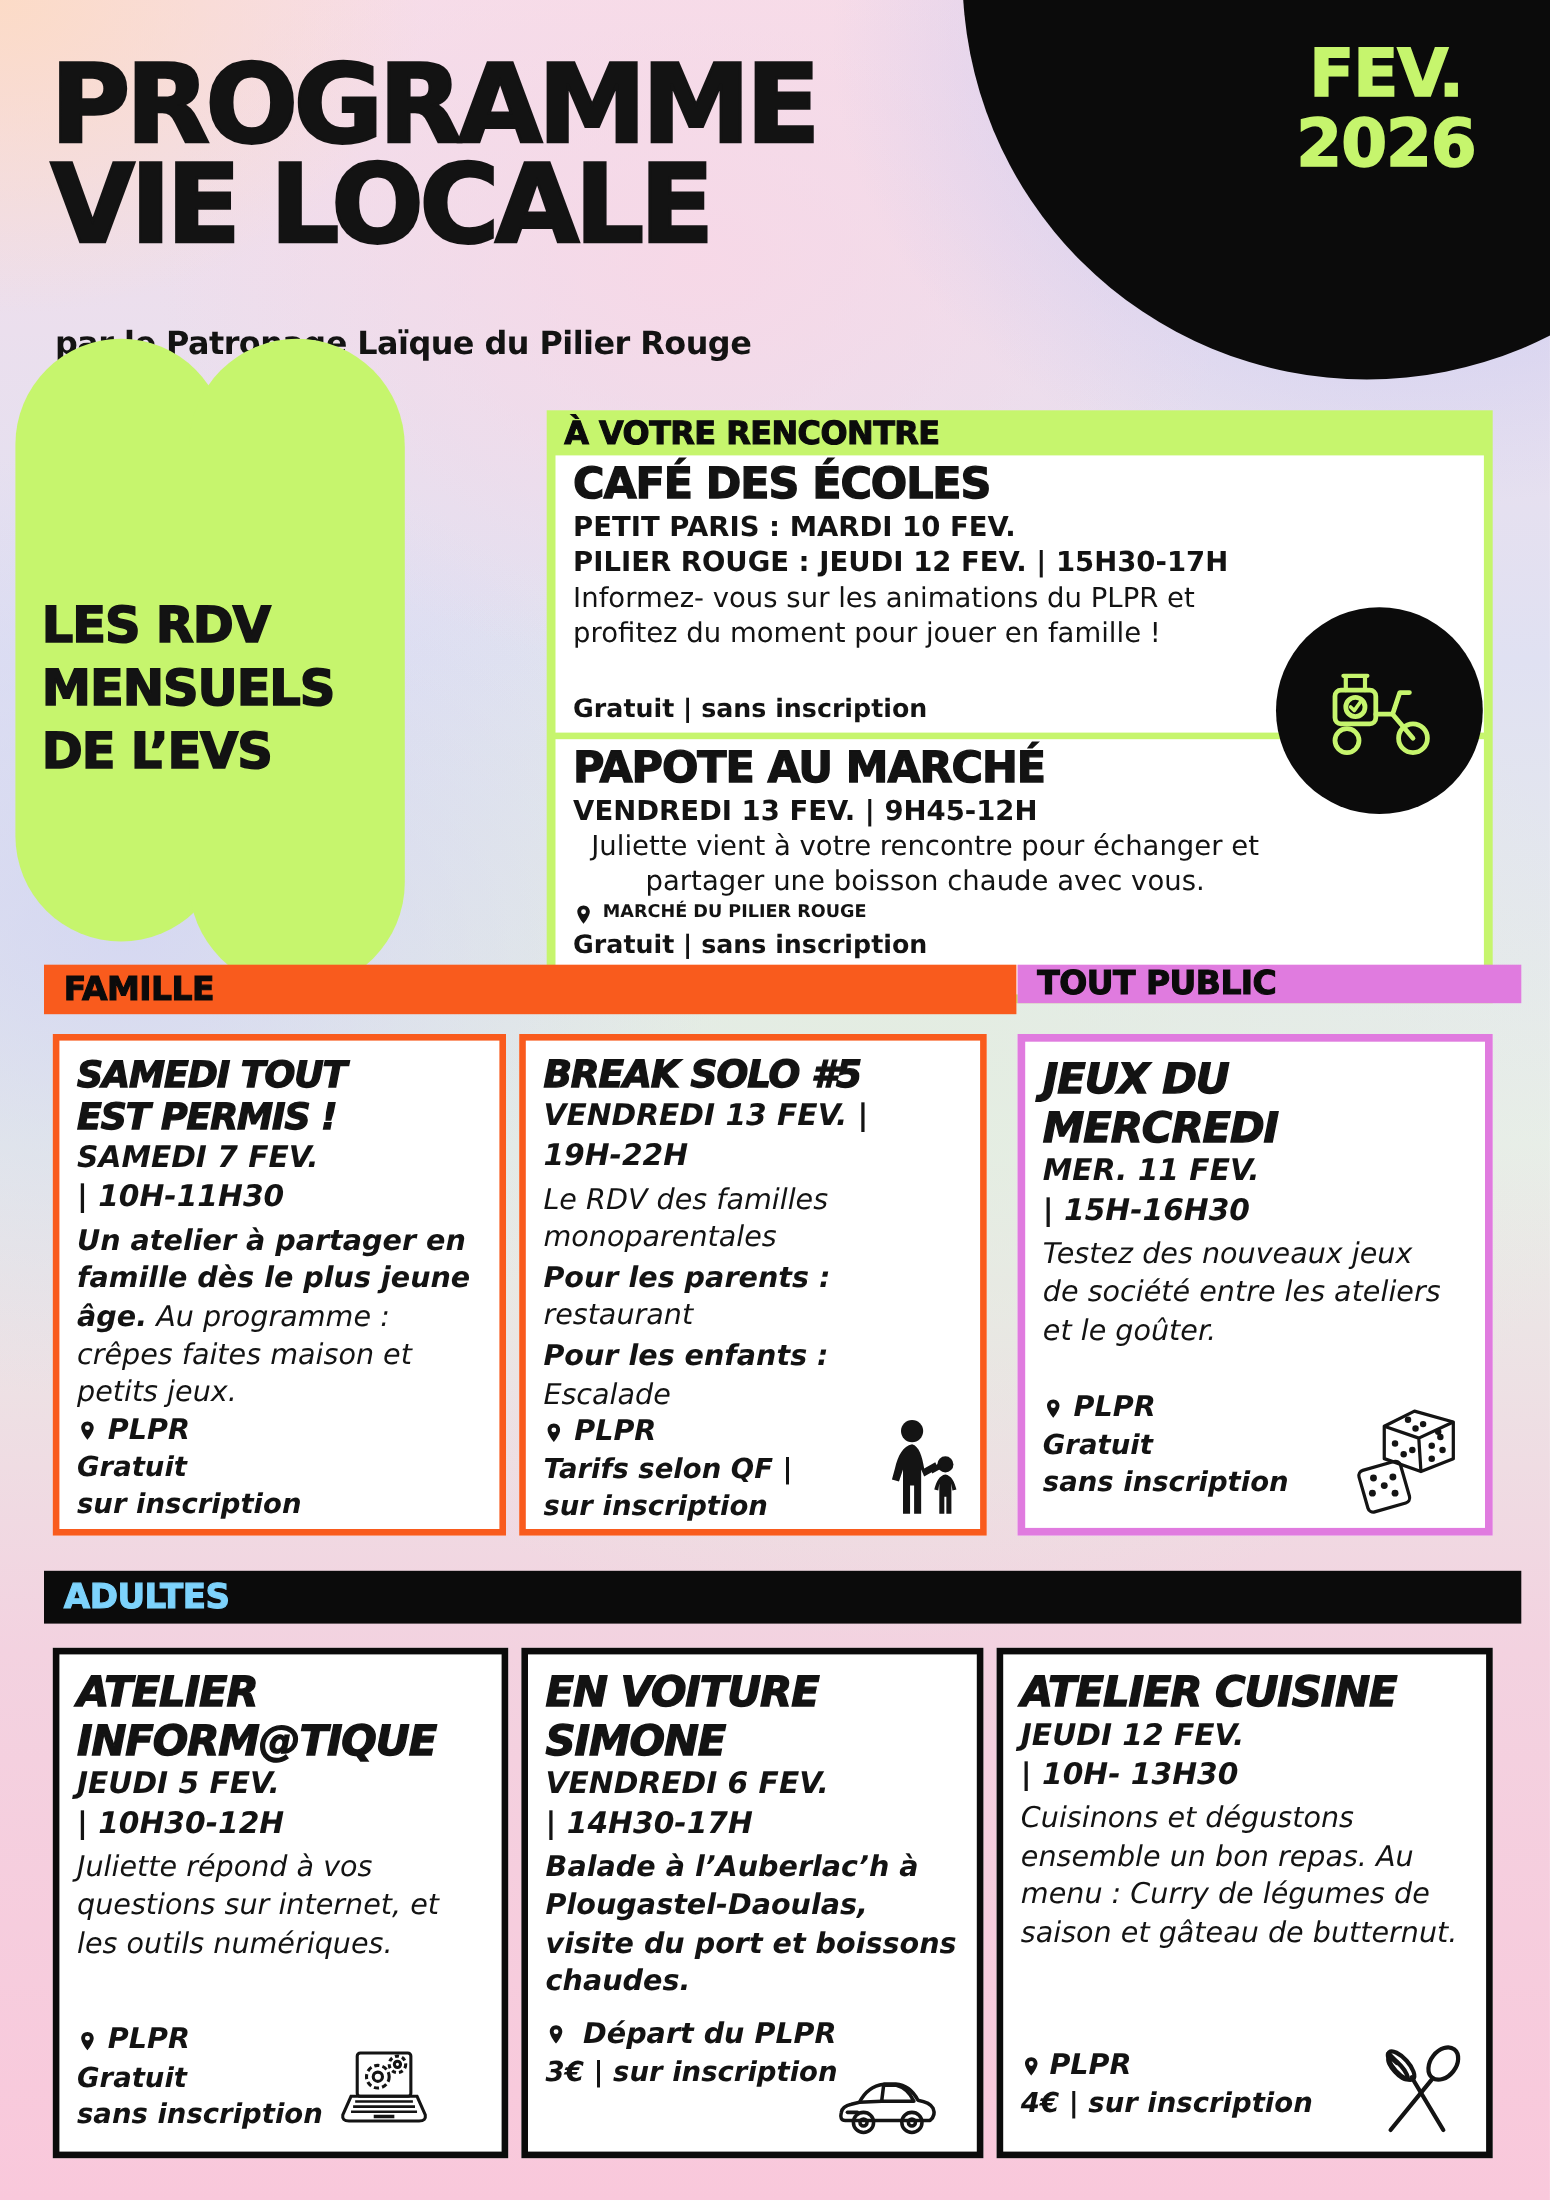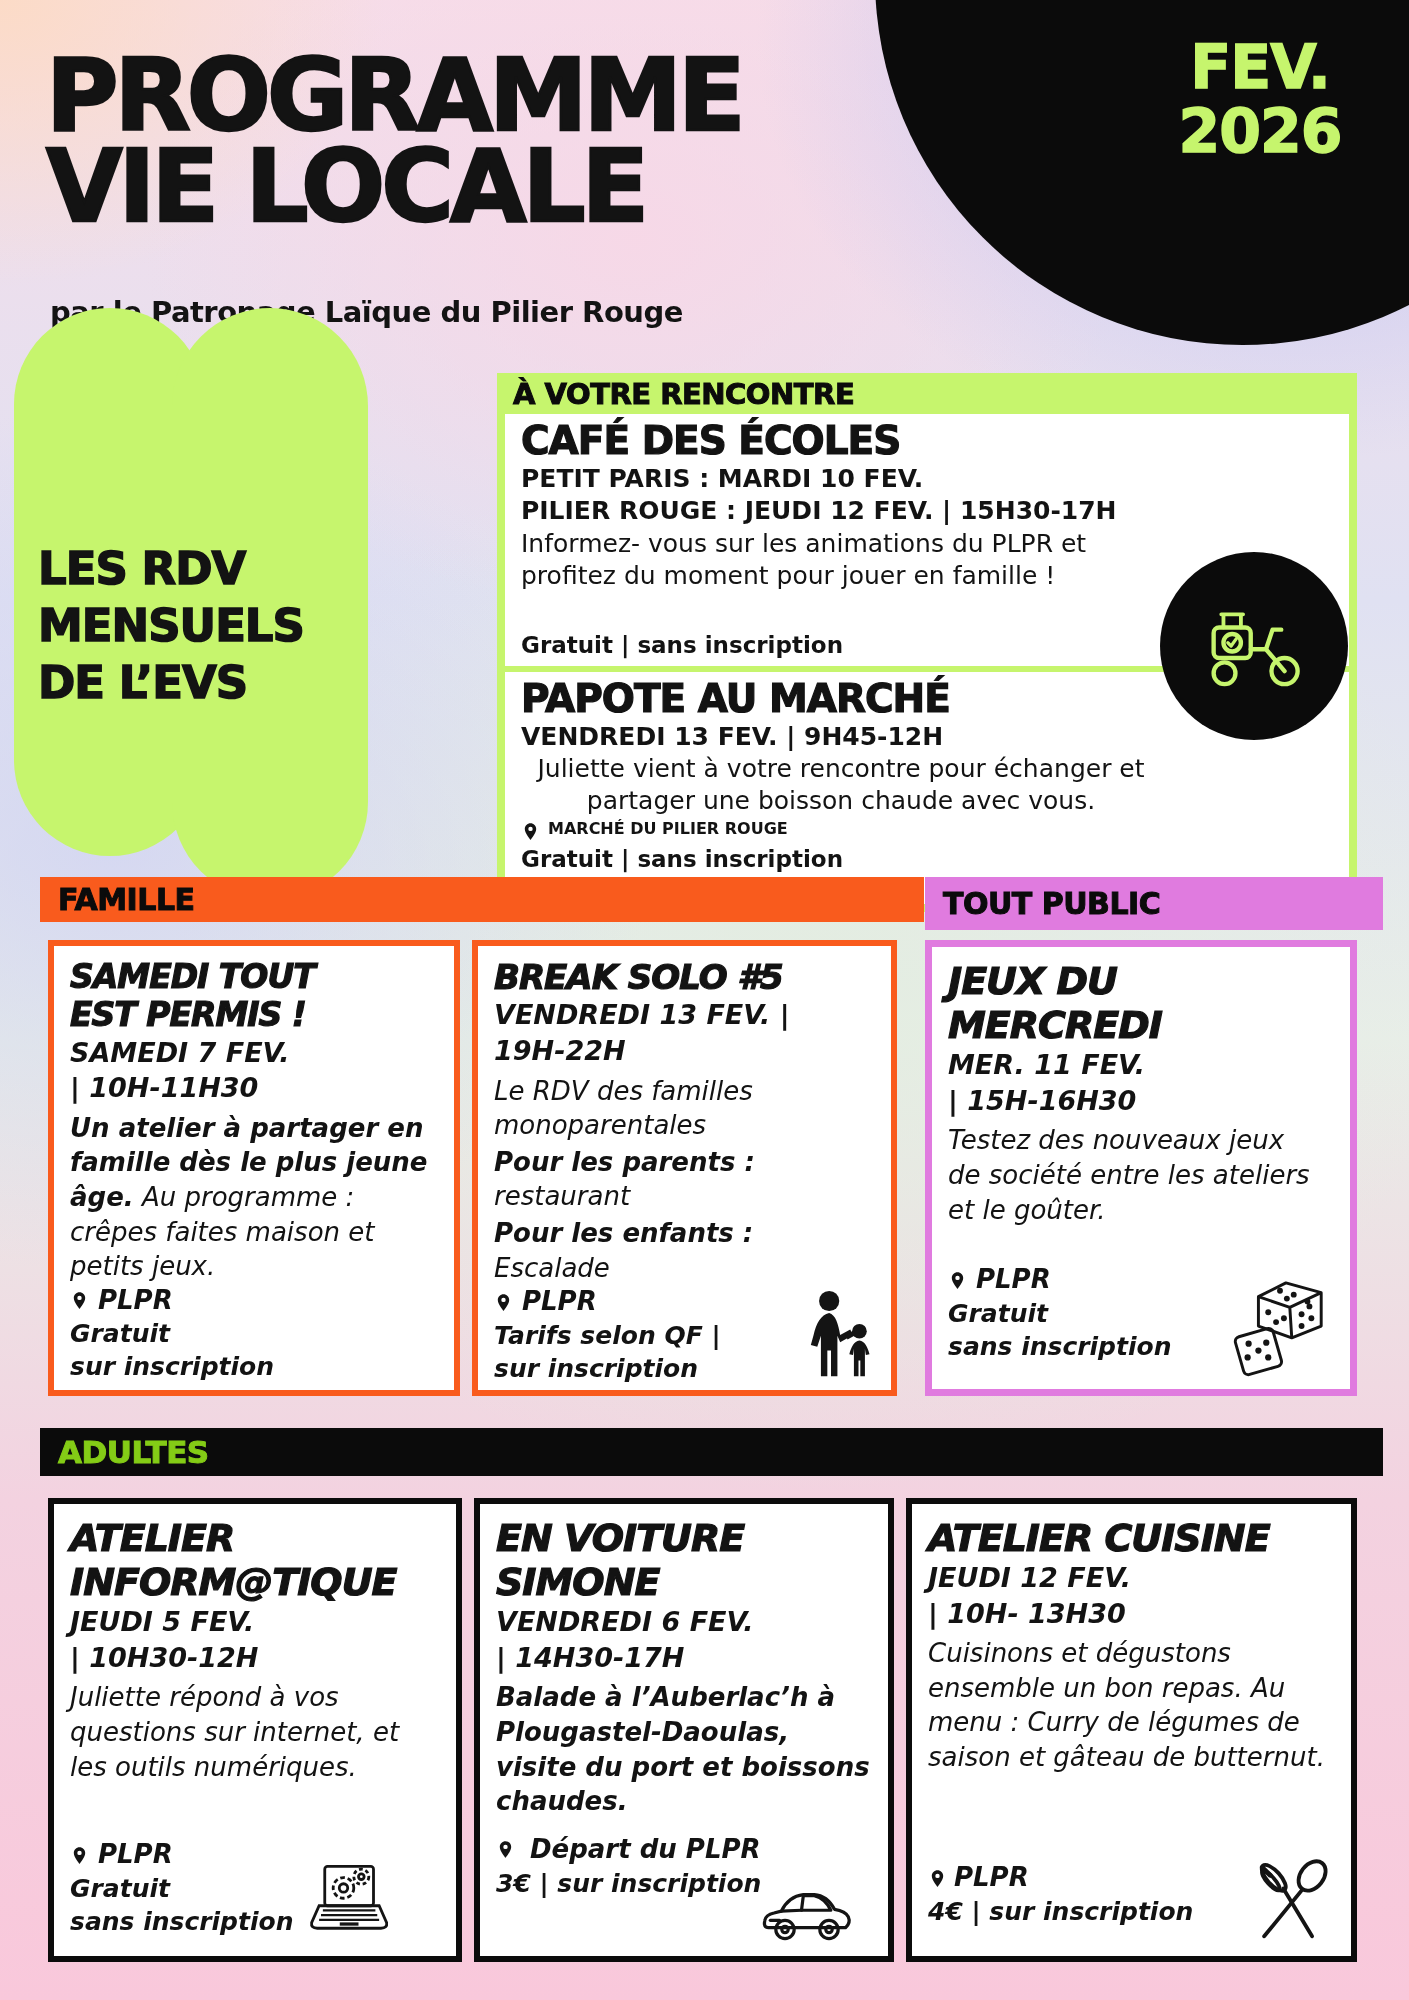--- a/index.html
+++ b/index.html
@@ -40,22 +40,22 @@
   .gdate{font-size:25px;font-weight:800;line-height:1.3;}
   .gbody{font-size:25px;font-weight:500;line-height:1.28;}
   .gbody.cafe{max-width:625px;}
   .gbody.papote{max-width:640px;text-align:center;}
   .gfoot{font-size:23px;font-weight:800;margin-top:auto;}
   .gplace{font-size:16px;font-weight:800;display:flex;align-items:flex-start;gap:8px;margin-top:2px;}
   .coffee-circle{left:1160px;top:552px;width:188px;height:188px;border-radius:50%;background:#0b0b0b;
     display:flex;align-items:center;justify-content:center;}
   
   .famille-bar{left:40px;top:877px;width:866px;height:45px;background:#F95B1D;padding-left:18px;font-size:30px;color:#0b0b0b;}
-  .tp-bar{left:925px;top:877px;width:440px;height:53px;background:#E07BDF;padding-left:18px;font-size:30px;color:#0b0b0b;}
-  .adultes-bar{left:40px;top:1428px;width:1325px;height:48px;background:#0b0b0b;padding-left:18px;font-size:31px;color:#84cc16;}
+  .tp-bar{left:925px;top:877px;width:440px;height:35px;background:#E07BDF;padding-left:18px;font-size:30px;color:#0b0b0b;}
+  .adultes-bar{left:40px;top:1428px;width:1325px;height:48px;background:#0b0b0b;padding-left:18px;font-size:31px;color:#7dd3fc;}
   
   .card{background:#fff;display:flex;flex-direction:column;padding:12px 12px 12px 16px;box-sizing:border-box;position:absolute;font-style:italic;}
   .card.orange{border:6px solid #F95B1D;}
   .card.purple{border:7px solid #E07BDF;}
   .card.black{border:6px solid #0b0b0b;}
   .f-card1{left:48px;top:940px;width:412px;height:456px;}
   .f-card2{left:472px;top:940px;width:425px;height:456px;}
   .tp-card{left:925px;top:940px;width:432px;height:456px;}
   .a-card1{left:48px;top:1498px;width:414px;height:464px;}
   .a-card2{left:474px;top:1498px;width:420px;height:464px;}

